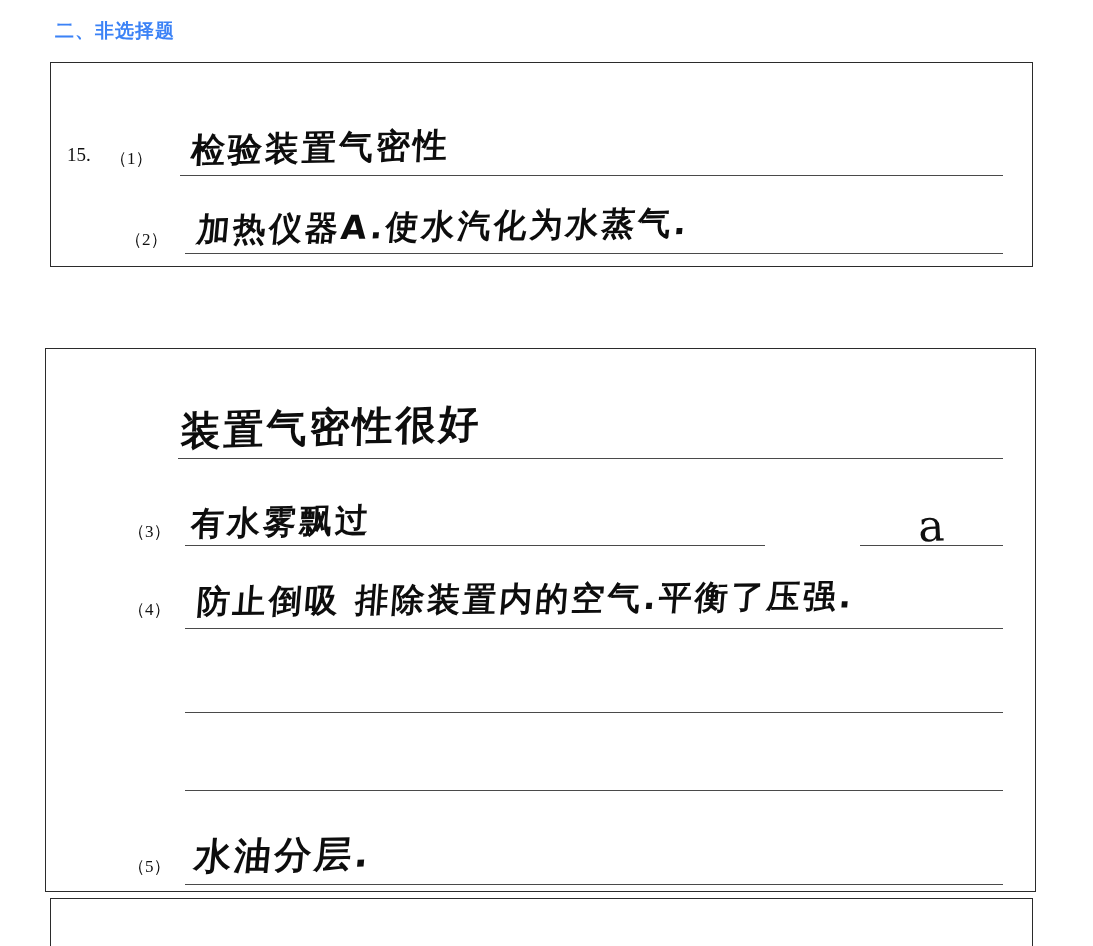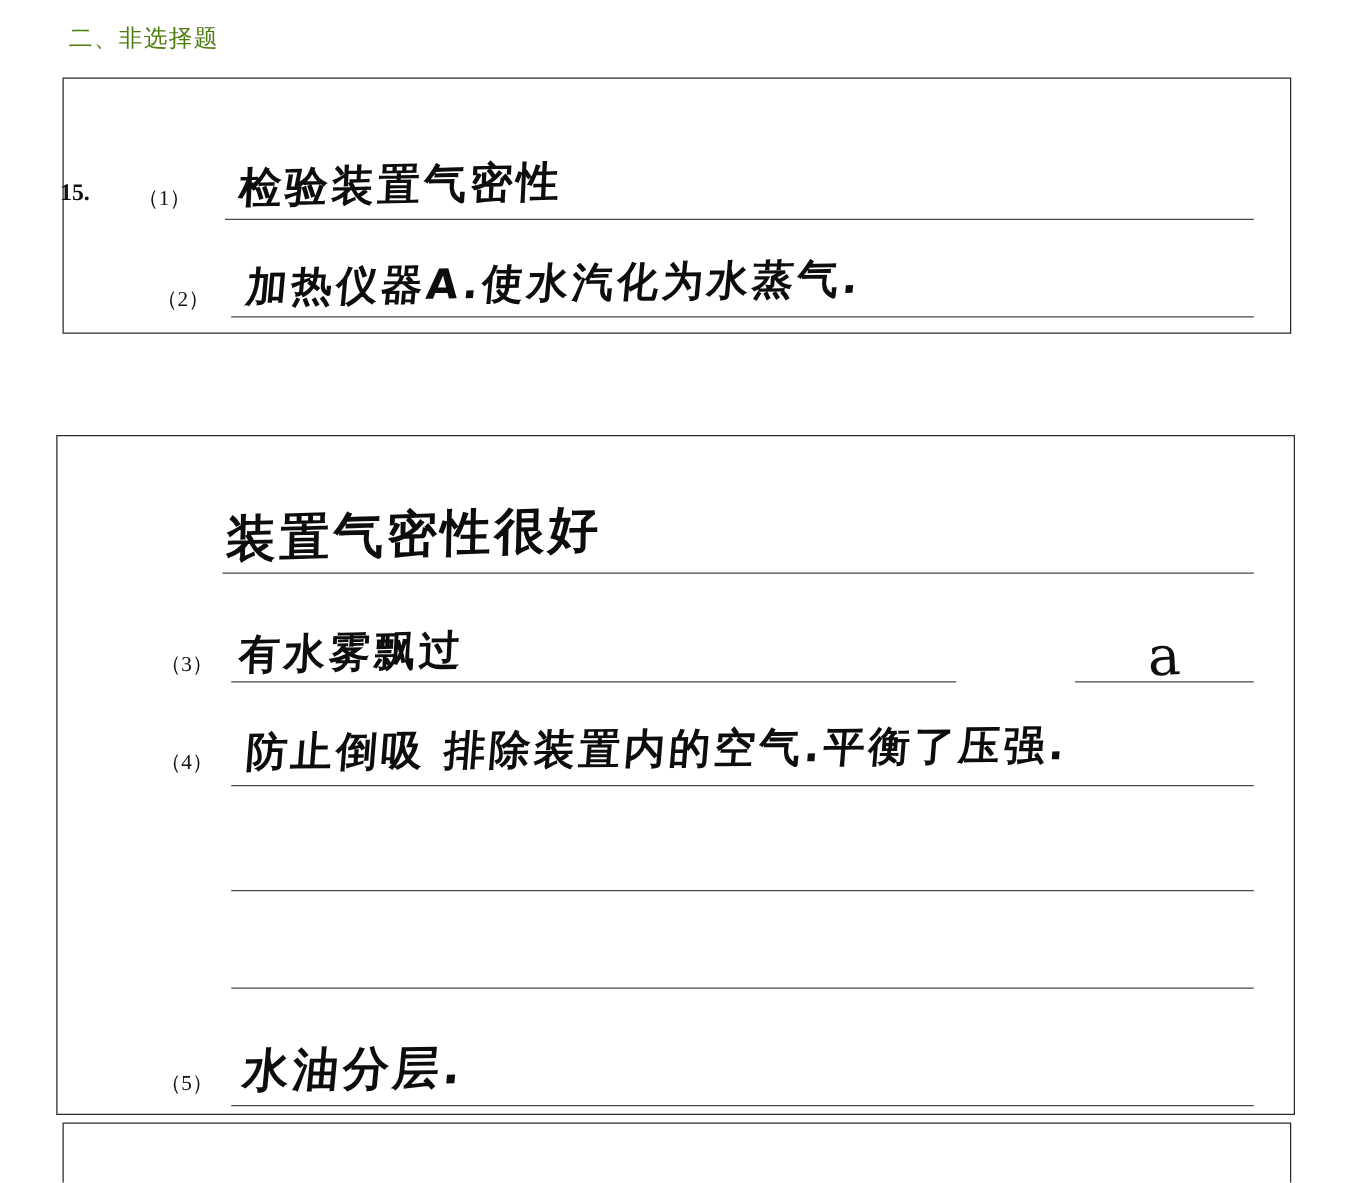--- a/index.html
+++ b/index.html
@@ -15,23 +15,23 @@
     color: #111;
     overflow: hidden;
   }
 
   
   .section-heading {
     position: absolute;
     left: 55px;
     top: 18px;
     font-size: 19px;
-    font-weight: normal;
+    font-weight: bold;
     letter-spacing: 1px;
-    color: #4d7c0f;
+    color: #3b82f6;
     white-space: nowrap;
   }
 
   
   .answer-box {
     position: absolute;
     border: 1px solid #2b2b2b;
     background: #fff;
     box-sizing: border-box;
   }
@@ -85,21 +85,21 @@
     transform: rotate(-3deg);
   }
 </style>
 </head>
 <body>
 
 <div class="section-heading">二、非选择题</div>
 
 <div class="answer-box" id="box-1"></div>
 
-<div class="qnum" style="left:48px; top:144px;font-weight:bold;">15.</div>
+<div class="qnum" style="left:67px; top:144px;">15.</div>
 
 <div class="sub" style="left:110px; top:147px;">（1）</div>
 
 <div class="rule" style="left:180px; top:175px; width:823px;"></div>
 
 <div class="hand ink-1" style="left:190px; top:128px; font-size:34px;">检验装置气密性</div>
 
 <div class="sub" style="left:125px; top:228px;">（2）</div>
 
 <div class="rule" style="left:185px; top:253px; width:818px;"></div>

